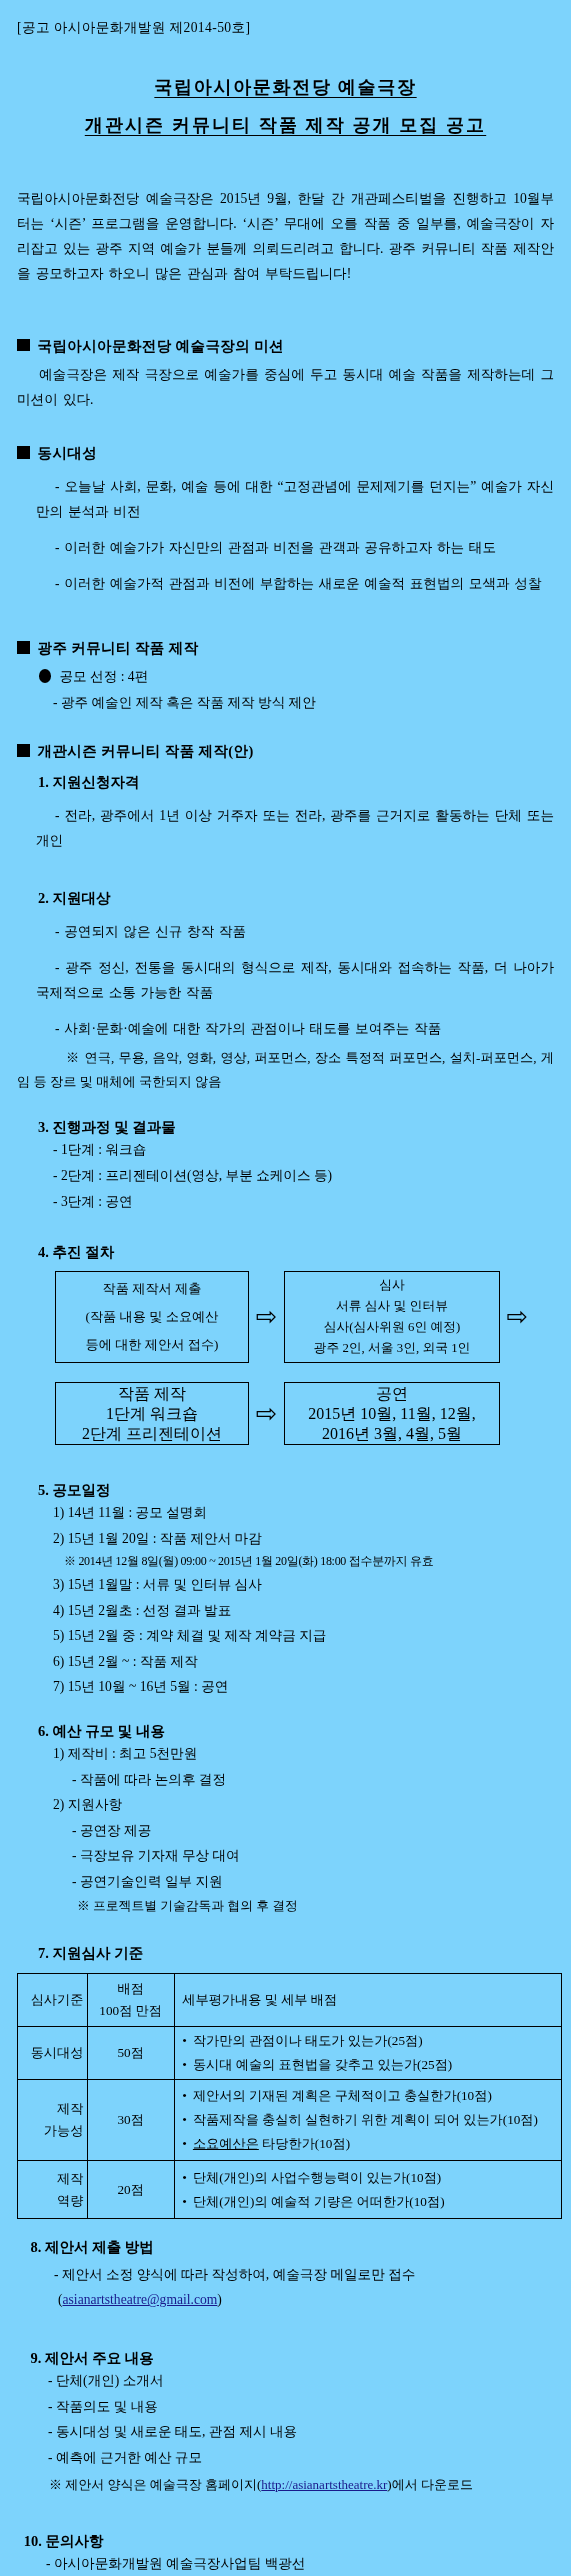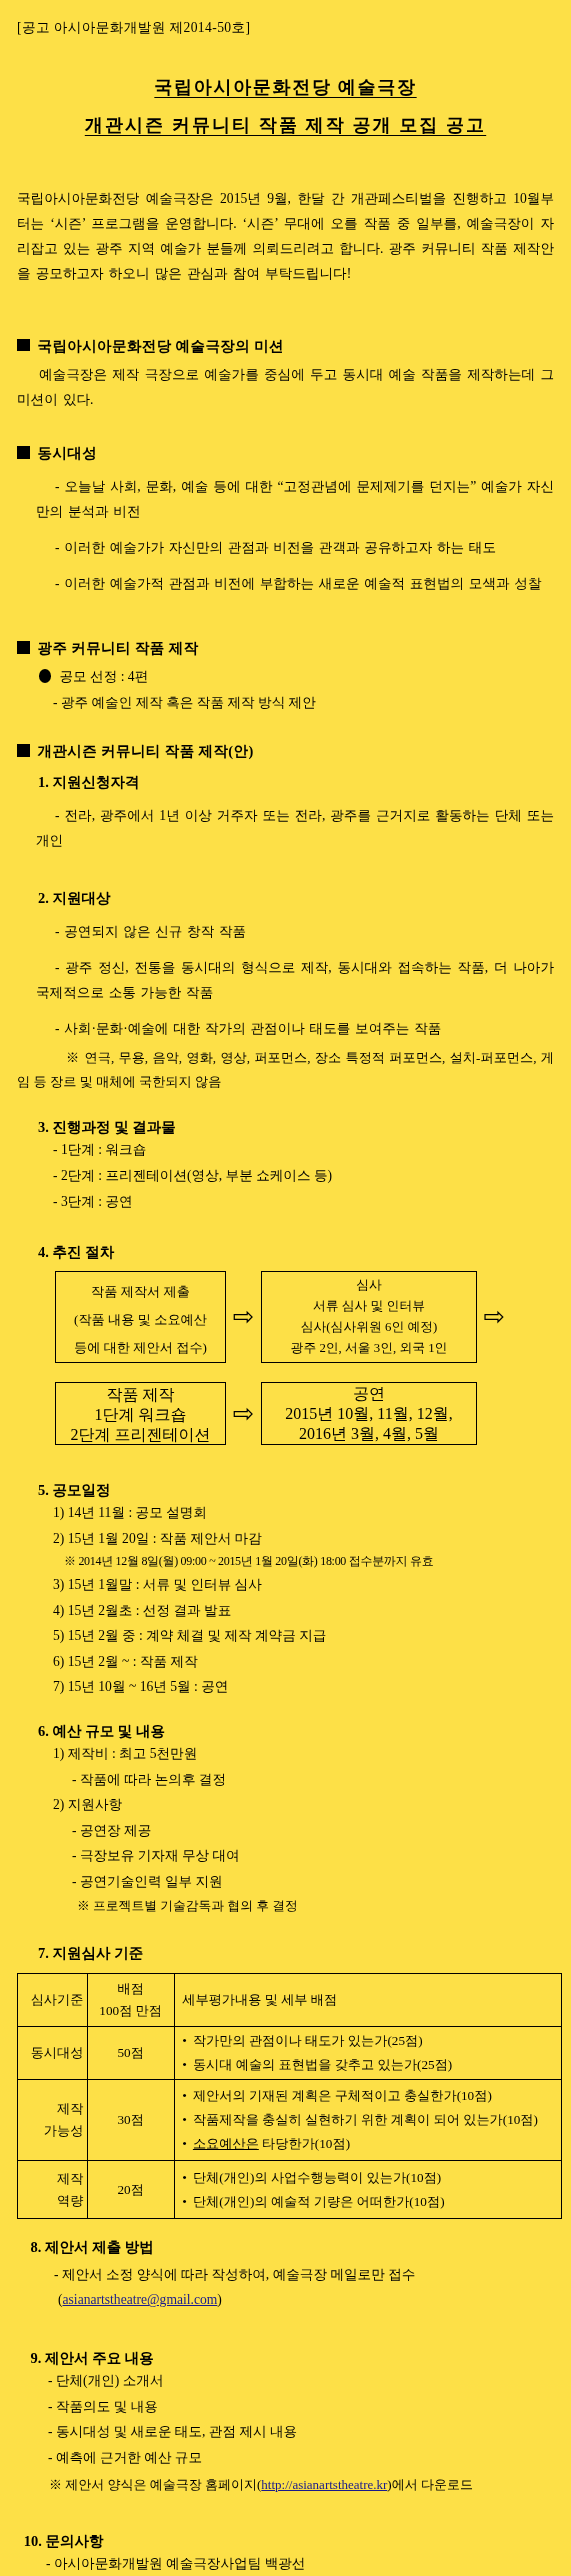--- a/index.html
+++ b/index.html
@@ -1,19 +1,19 @@
 <!DOCTYPE html>
 <html style="font-size:13.6px"><head>
 <meta charset="utf-8">
 <style>
   html,body { margin:0; padding:0; background:#fff; }
   .page {
     position:relative; width:571px; height:2576px; margin:0 auto;
     box-sizing:border-box; padding:19px 17px 0 17px; overflow:hidden;
-    background:#fde047; color:#000;
+    background:#7dd3fc; color:#000;
     font-family:"Liberation Serif","DejaVu Serif",serif;
     font-size:13.6px;
   }
   .notice { font-size:13.6px; letter-spacing:0.4px; }
   .titles { text-align:center; margin-top:38px; }
   .t1 { font-size:18px; font-weight:bold; text-decoration:underline; text-underline-offset:4.3px; letter-spacing:1.7px; }
   .t2 { font-size:18px; font-weight:bold; text-decoration:underline; text-underline-offset:4.3px; letter-spacing:2.1px; margin-top:13.6px; }
   .intro { margin-top:49px; line-height:25px; text-align:justify; word-spacing:1.7px; }
   .sq-head { font-weight:bold; font-size:14.5px; letter-spacing:0.4px; }
   .sq { display:inline-block; width:12.8px; height:12.8px; background:#000; margin-right:7.7px; vertical-align:-0.9px; }
@@ -41,21 +41,21 @@
   .sched-note { margin-left:47px; font-size:12px; line-height:20.5px; letter-spacing:-0.3px; }
   .bud-item { margin-left:36px; line-height:25.6px; }
   .bud-sub { margin-left:55px; line-height:25.6px; }
   .bud-note { margin-left:60px; font-size:12.8px; line-height:24px; }
   .flow { margin-top:8.5px; margin-left:38px; }
   .flow-row { display:flex; align-items:center; }
   .flow-row.r2 { margin-top:19.6px; }
   .fbox { box-sizing:border-box; border:1.7px solid #000; display:flex; flex-direction:column; justify-content:center; text-align:center; }
   .r1 .fbox { height:92px; }
   .r2 .fbox { height:63px; }
-  .bx1 { width:171px;justify-content:flex-end; }
+  .bx1 { width:194px; }
   .bx2 { width:216px; }
   .r1 .bx1 div { line-height:28px; font-size:13.2px; }
   .r1 .bx2 div { line-height:21px; font-size:12.8px; }
   .r2 .fbox div { line-height:19.6px; font-size:16px; }
   .farrow { width:35px; text-align:center; font-family:"DejaVu Sans",sans-serif; font-size:25.6px; line-height:25.6px; }
   .farrow.edge { width:28px; text-align:right; }
   .ctable { border-collapse:collapse; margin-top:10.2px; margin-left:0px; width:537px; table-layout:fixed; }
   .ctable th, .ctable td { border:1.7px solid #000; padding:1.7px 3.4px; font-weight:normal; font-size:13.2px; vertical-align:middle; }
   .ctable .c1 { width:62px; text-align:right; white-space:pre-line; line-height:22px; }
   .ctable .c2 { width:79px; text-align:center; white-space:pre-line; line-height:22px; }

